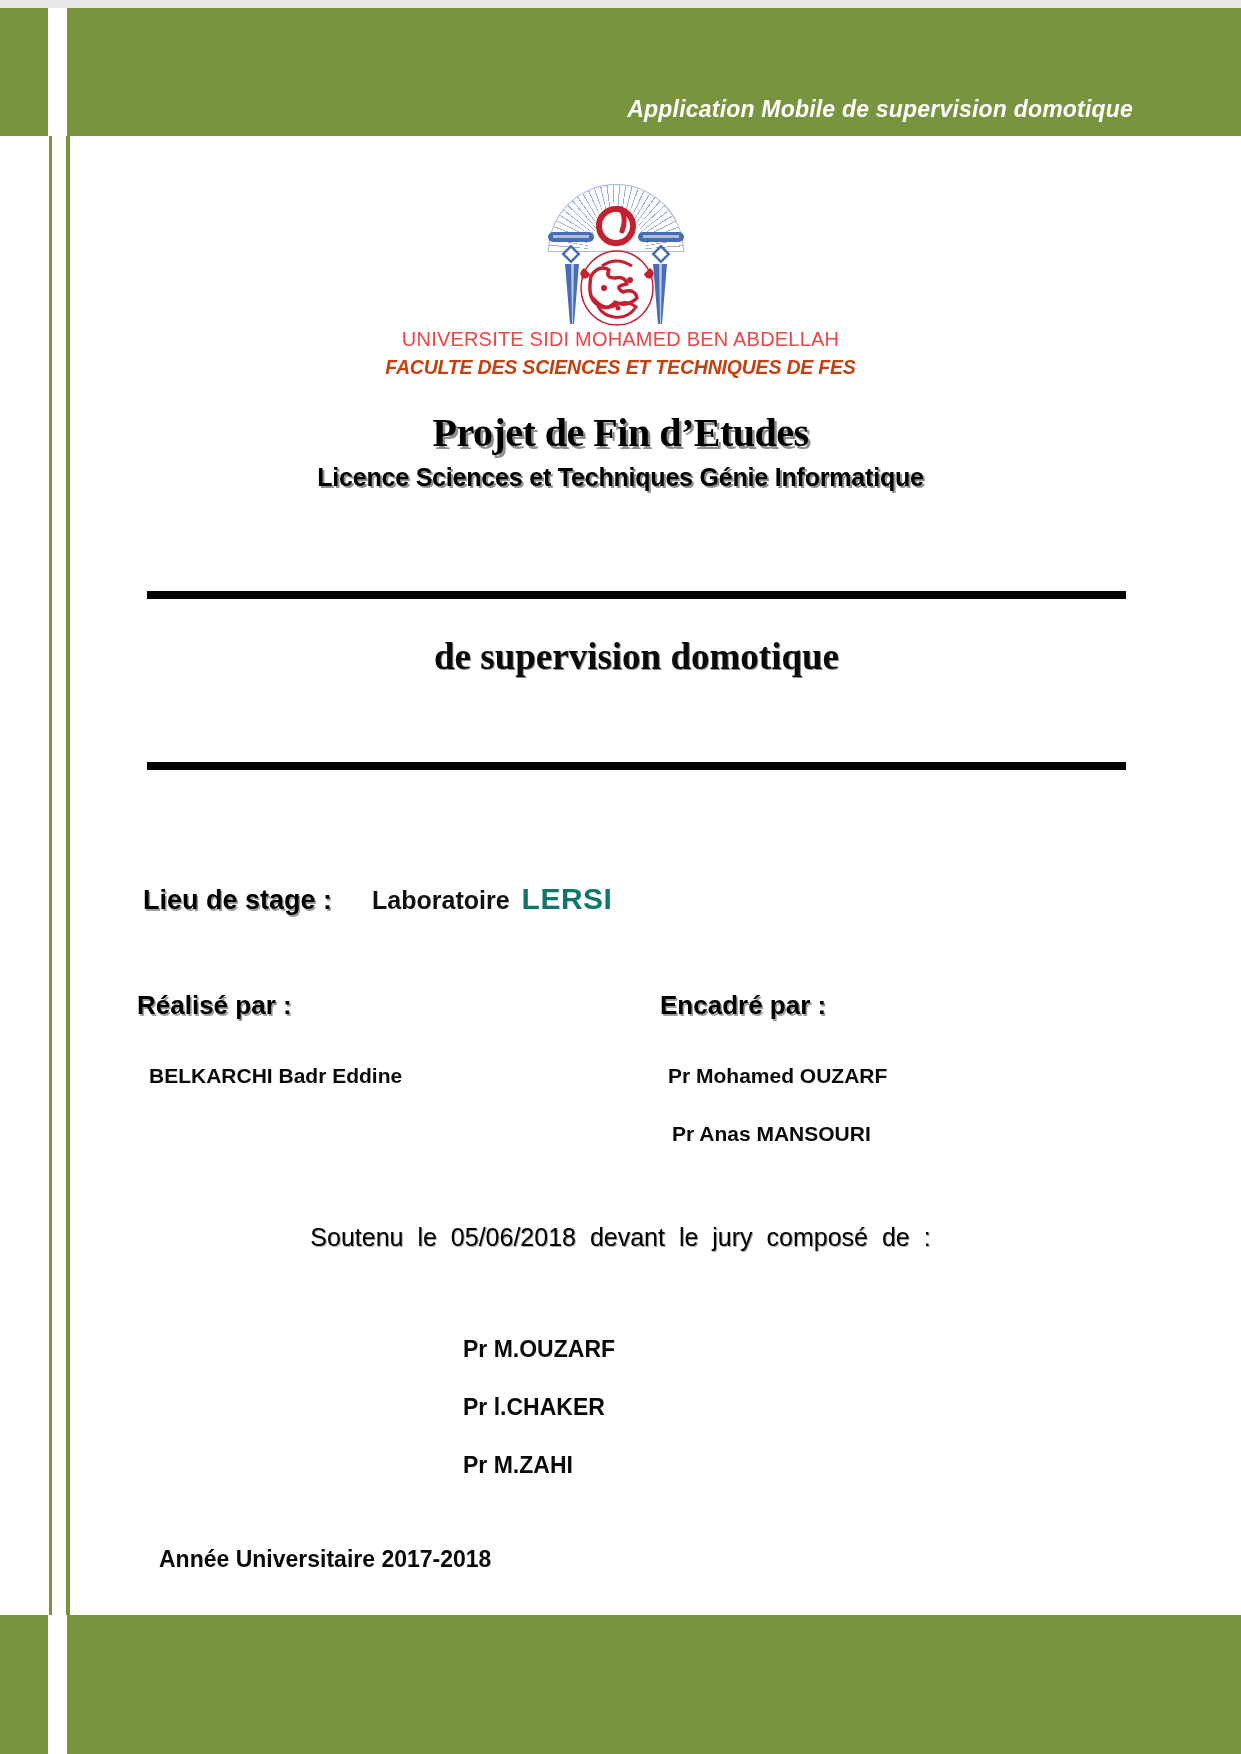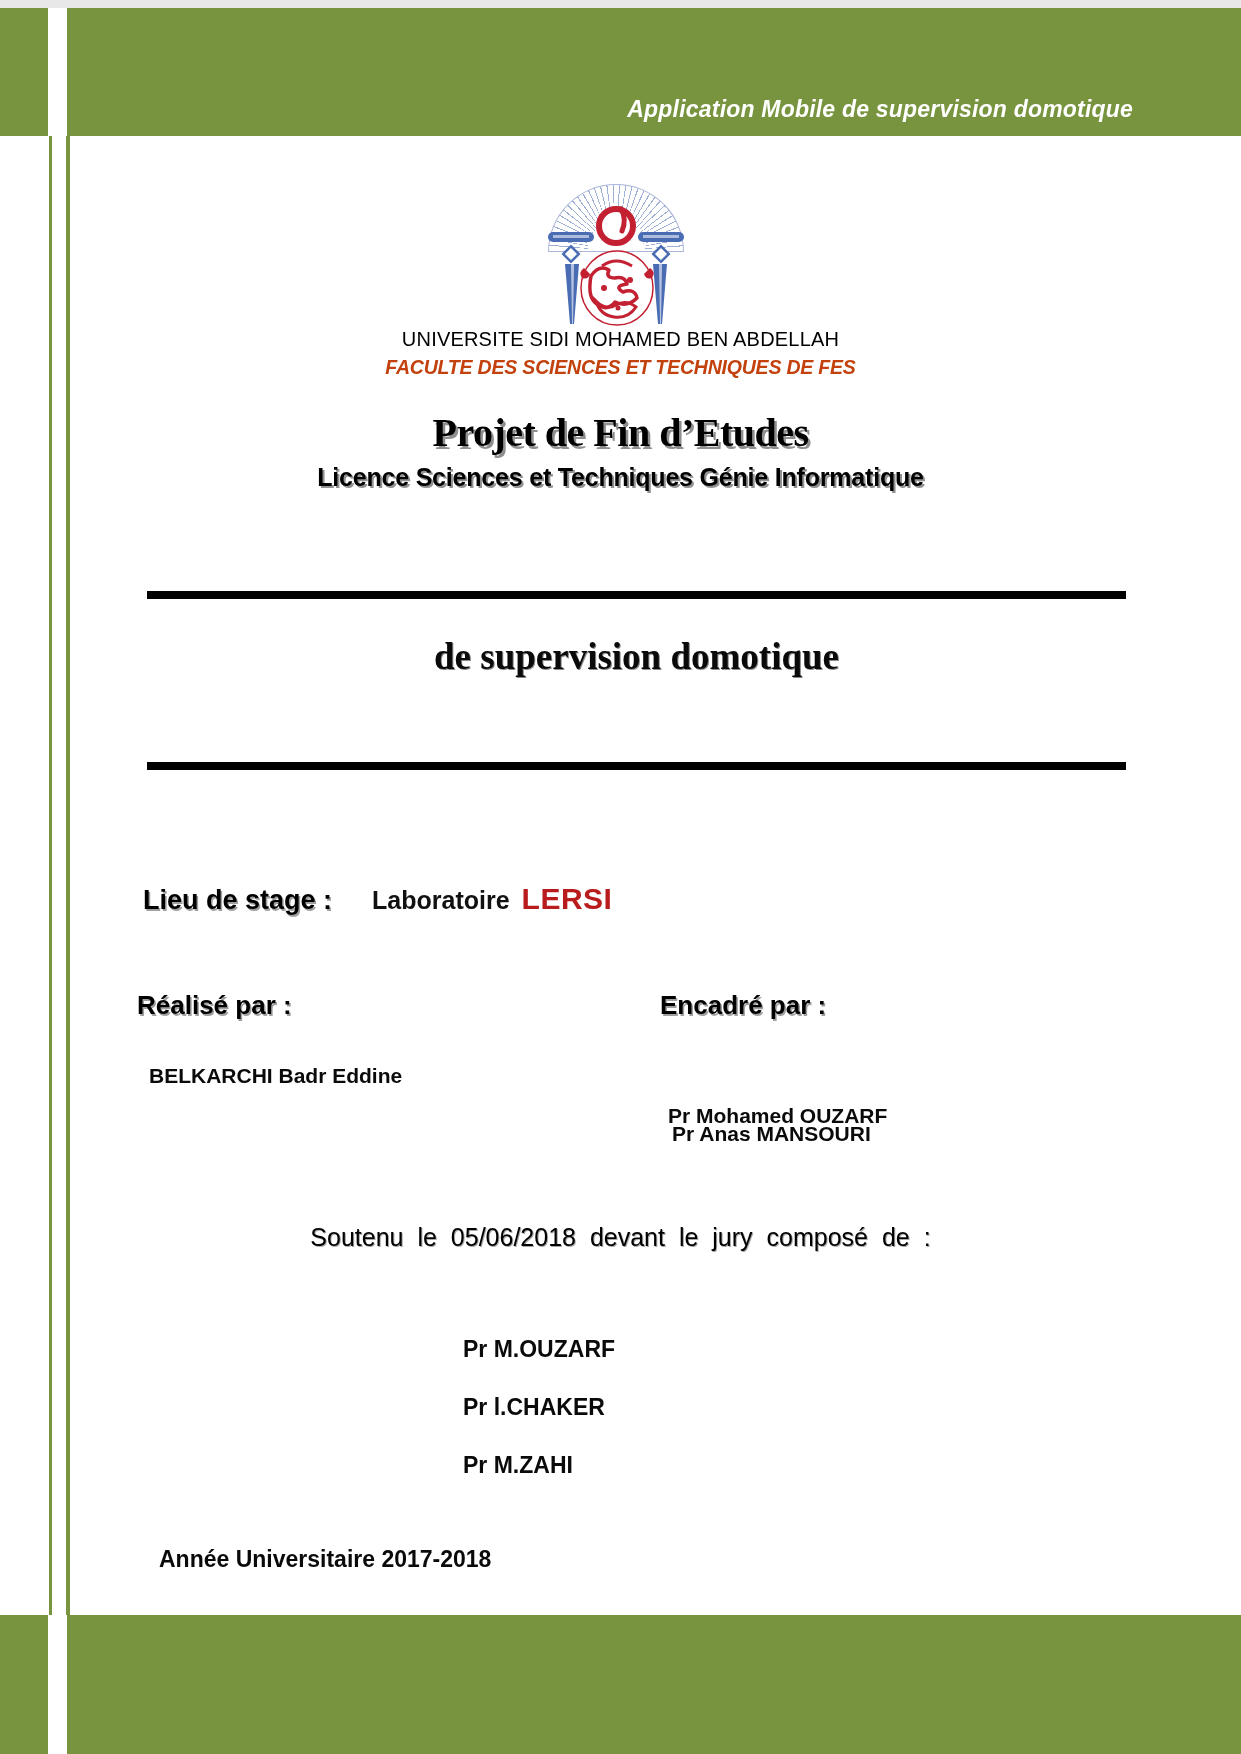--- a/index.html
+++ b/index.html
@@ -29,49 +29,49 @@
     background:repeating-conic-gradient(from -90deg at 50% 100%,
       #ffffff 0deg 4.5deg,#9fb0d6 4.5deg 5.5deg);
   }
   .fan::after{
     content:"";position:absolute;left:50%;bottom:-26px;transform:translateX(-50%);
     width:56px;height:56px;border-radius:50%;background:#ffffff;
   }
   .logo svg{position:absolute;left:0;top:0;}
   
   .univ1{position:absolute;left:0;top:320px;width:1241px;text-align:center;
-    color:#000000;font-size:20px;letter-spacing:.2px;}
+    color:#ef4444;font-size:20px;letter-spacing:.2px;}
   .univ2{position:absolute;left:0;top:348px;width:1241px;text-align:center;
     color:#c2410c;font-size:19.5px;font-weight:bold;letter-spacing:-.2px;font-style:italic;}
   
   .ptype{position:absolute;left:0;top:401px;width:1241px;text-align:center;
     font-family:"Liberation Serif",serif;font-size:40px;font-weight:bold;color:#000;
     text-shadow:2.5px 2.5px 0 #8f8f8f;letter-spacing:-.5px;}
   .program{position:absolute;left:0;top:455px;width:1241px;text-align:center;
     font-size:25px;font-weight:bold;color:#000;
     text-shadow:2px 2px 0 #929292;letter-spacing:-.2px;}
   
   .rule{position:absolute;left:147px;width:979px;height:8px;background:#000;}
   .rule.r1{top:583px;}
   .rule.r2{top:754px;}
   .main-title{position:absolute;left:147px;top:613px;width:979px;text-align:center;
     font-family:"Liberation Serif",serif;font-size:37px;font-weight:bold;color:#0a0a0a;
     line-height:72px;text-shadow:1px 1px 0 #8a8a8a;}
   
   .stage{position:absolute;left:143px;top:874px;display:flex;align-items:baseline;}
   .stage-label{font-size:27px;font-weight:bold;color:#000;text-shadow:1.5px 1.5px 0 #a0a0a0;}
   .stage-place{font-size:25px;font-weight:bold;color:#111;margin-left:40px;}
-  .stage-lab{font-size:30px;font-weight:bold;color:#b91c1c;margin-left:12px;letter-spacing:.5px;}
+  .stage-lab{font-size:30px;font-weight:bold;color:#0f766e;margin-left:12px;letter-spacing:.5px;}
   
   .label-shadow{font-size:26px;font-weight:bold;color:#000;text-shadow:1.5px 1.5px 0 #a0a0a0;}
   .author-label{position:absolute;left:137px;top:982px;}
   .supervisor-label{position:absolute;left:660px;top:982px;}
   .name{position:absolute;font-size:21px;font-weight:bold;color:#0a0a0a;}
   .author-name{left:149px;top:1056px;text-align:right;}
-  .supervisor-1{left:668px;top:1096px;}
+  .supervisor-1{left:668px;top:1056px;}
   .supervisor-2{left:672px;top:1114px;}
   
   .defense{position:absolute;left:10px;top:1215px;width:1221px;text-align:center;
     font-size:25px;font-weight:normal;color:#000;word-spacing:7px;
     text-shadow:1px 1px 0 #a8a8a8;}
   .jury{position:absolute;left:463px;font-size:23px;font-weight:bold;color:#0a0a0a;}
   .jury.j1{top:1328px;} .jury.j2{top:1386px;} .jury.j3{top:1444px;}
   
   .year{position:absolute;left:159px;top:1538px;font-size:23px;font-weight:bold;color:#0a0a0a;}
 </style>

